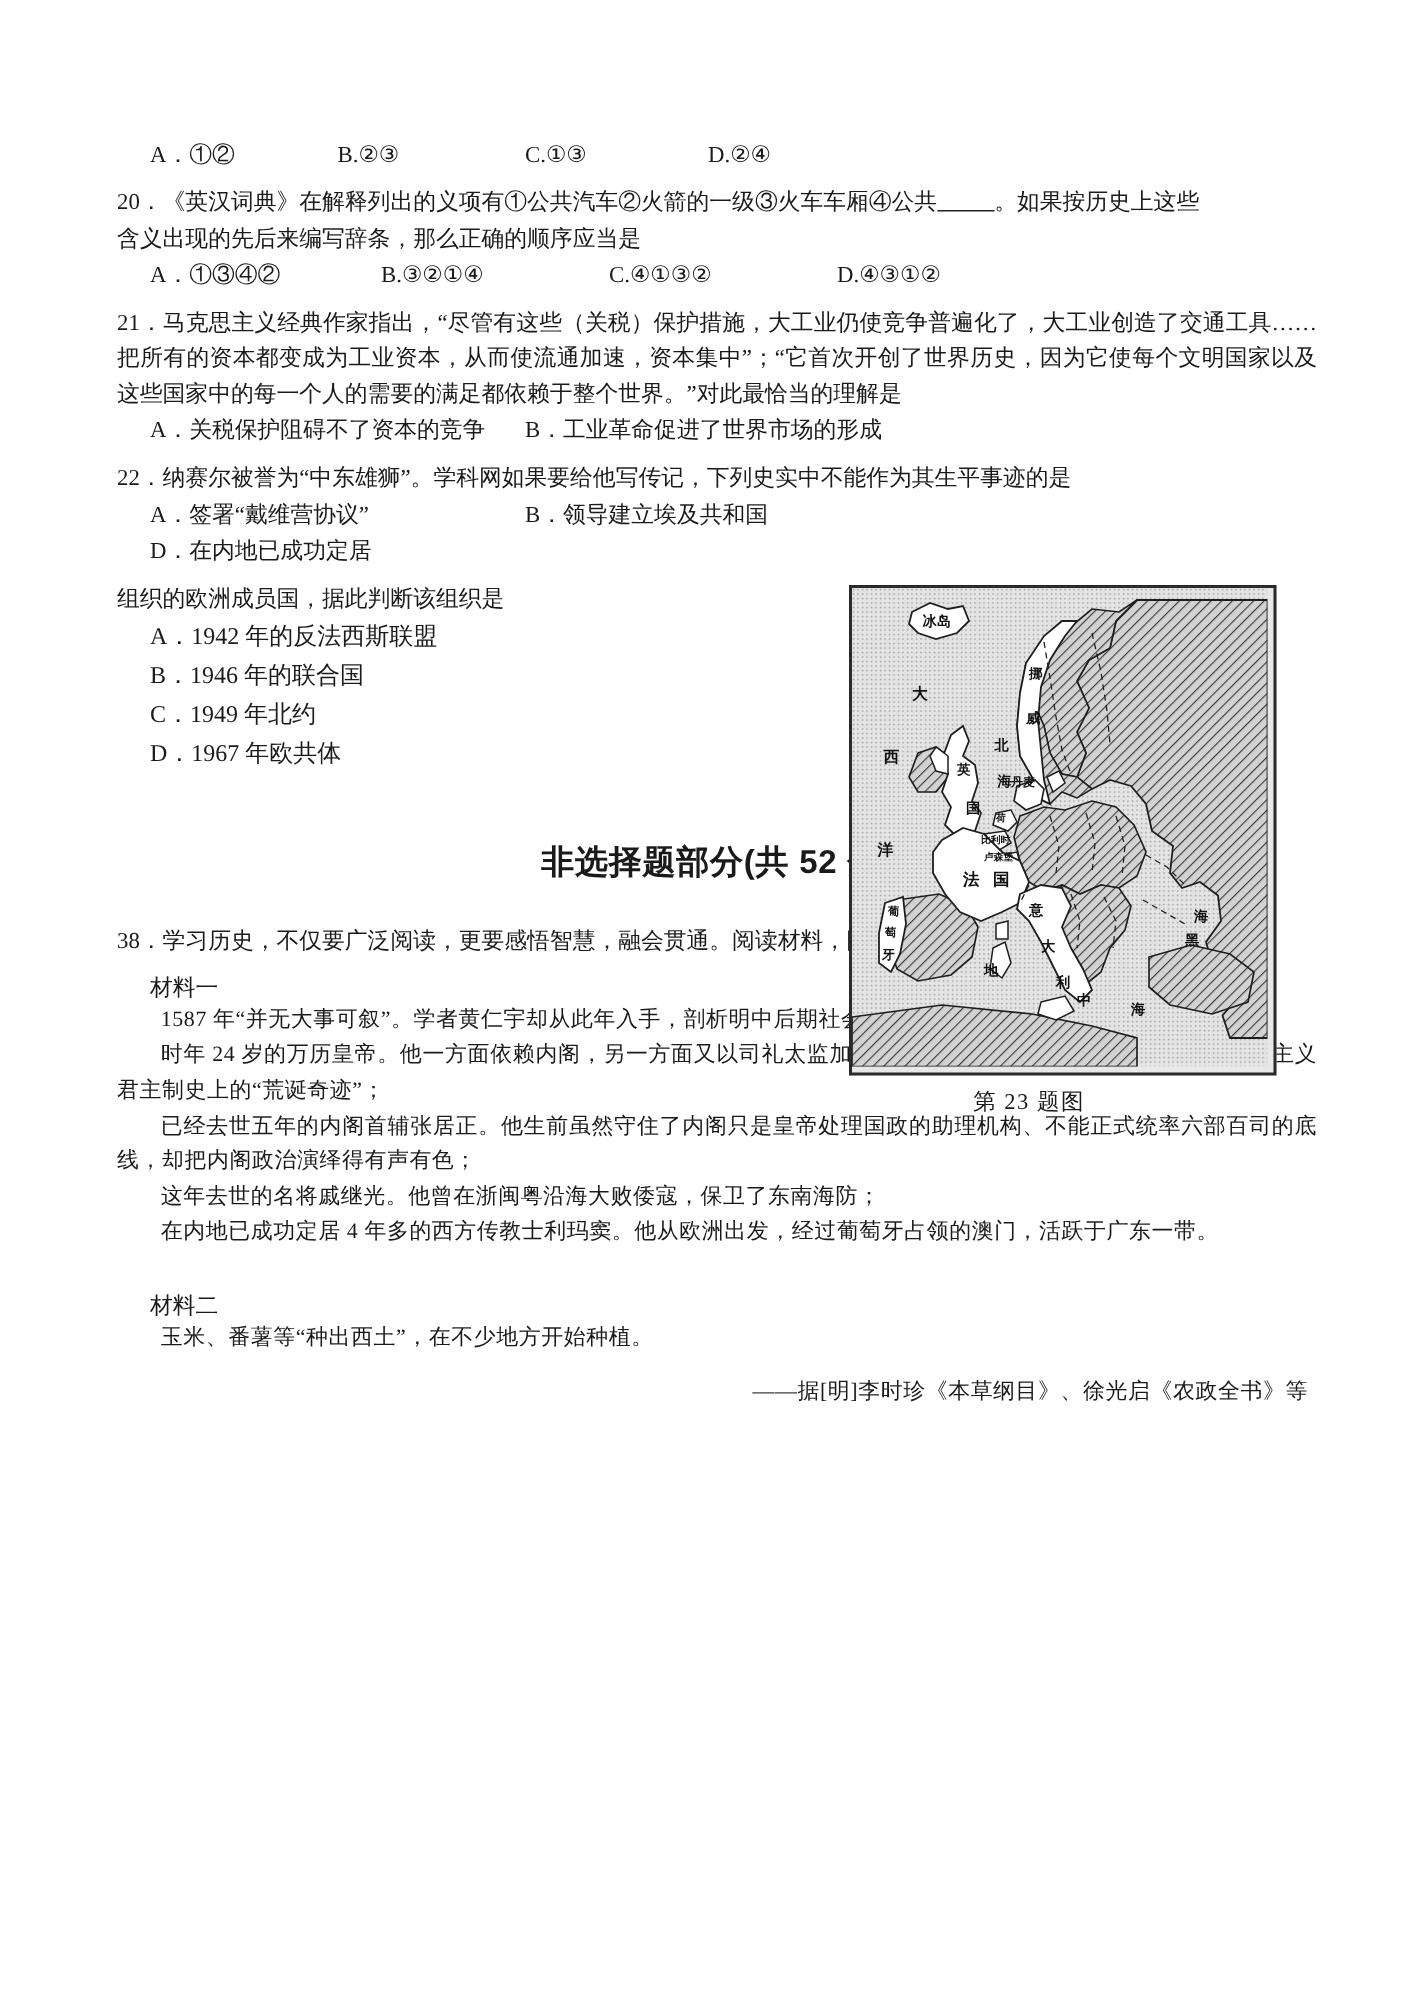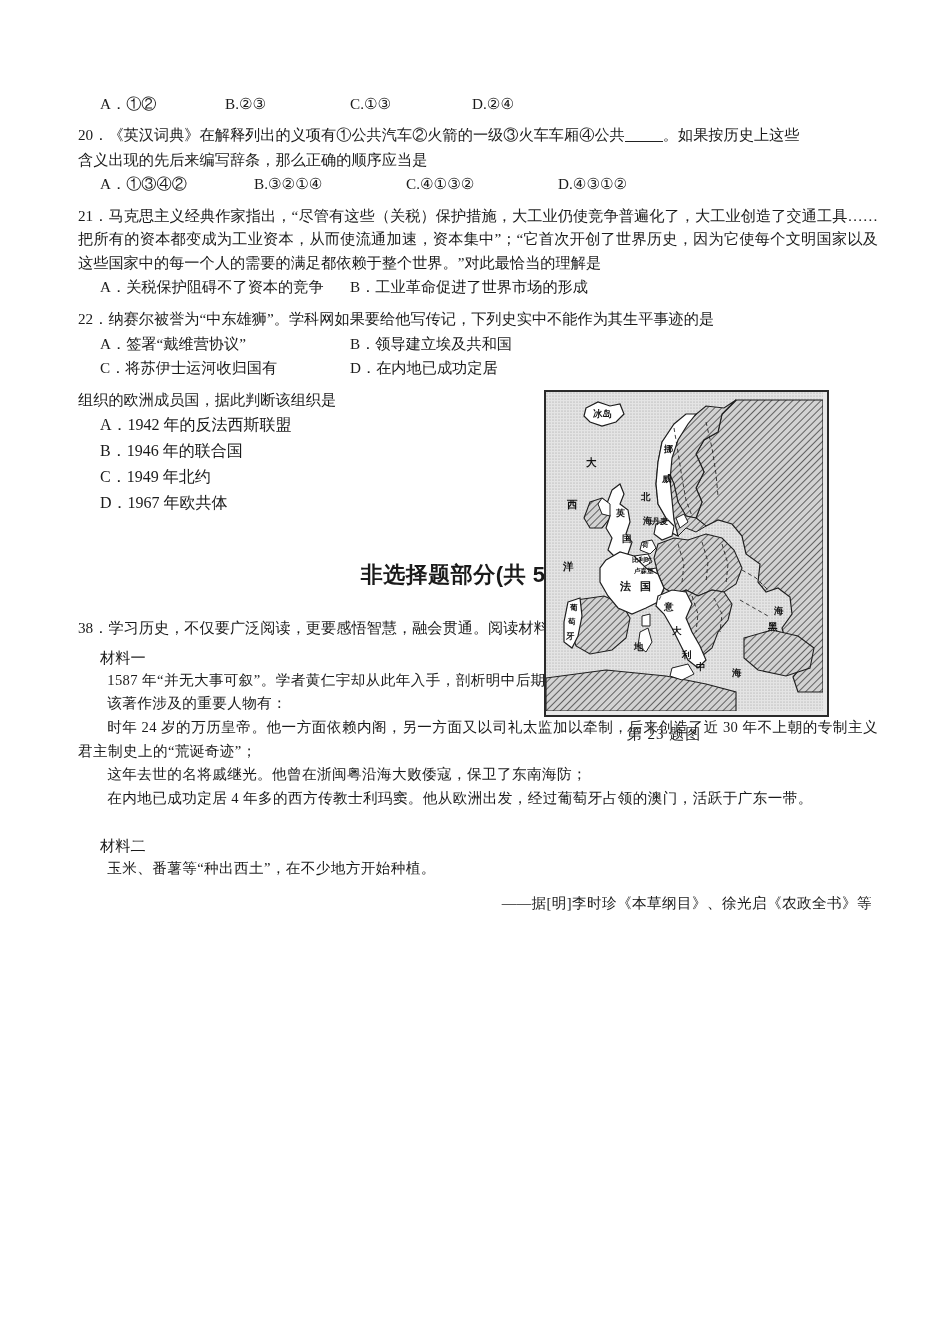--- a/index.html
+++ b/index.html
@@ -63,21 +63,21 @@
     border-bottom: 1.2px solid #222;
     vertical-align: -2px;
   }
 
   
   .q23wrap { position: relative; }
   .q23text { width: 450px; }
 
   .figure {
     position: absolute;
-    left: 466px;
+    left: 488px;
     top: 2px;
     width: 240px;
   }
   .map-frame {
     width: 281px;
     height: 323px;
     border: 2px solid #2a2a2a;
     background: #e8e8e8;
     position: relative;
     overflow: hidden;
@@ -165,21 +165,20 @@
 
     <div class="sp2"></div>
 
     <div>
       <p class="qbody">22．纳赛尔被誉为“中东雄狮”。学科网如果要给他写传记，下列史实中不能作为其生平事迹的是</p>
       <div class="opt-row">
         <span class="op-a">A．签署“戴维营协议”</span>
         <span class="op-b">B．领导建立埃及共和国</span>
       </div>
       <div class="opt-row">
-        <span class="op-a">C．将苏伊士运河收归国有</span>
         <span class="op-b">D．在内地已成功定居</span>
       </div>
     </div>
 
     <div class="sp2"></div>
 
     <div class="q23wrap">
       <div class="q23text">
         <p class="qbody">组织的欧洲成员国，据此判断该组织是</p>
         <div class="opt-stack">
@@ -316,22 +315,22 @@
 
     <p class="section-head">非选择题部分(共 52 分)</p>
 
     <div class="sp8"></div>
 
     <div>
       <p class="qbody">38．学习历史，不仅要广泛阅读，更要感悟智慧，融会贯通。阅读材料，回答问题。（26 分）</p>
       <div class="sp2"></div>
       <p class="mat-label">材料一</p>
       <p class="mat-p indent">1587 年“并无大事可叙”。学者黄仁宇却从此年入手，剖析明中后期社会，写成《万历十五年》。</p>
-      <p class="mat-p indent">该著作涉及的重要人物有：</p>
       <p class="mat-p indent">时年 24 岁的万历皇帝。他一方面依赖内阁，另一方面又以司礼太监加以牵制，后来创造了近 30 年不上朝的专制主义君主制史上的“荒诞奇迹”；</p>
+      <p class="mat-p indent">已经去世五年的内阁首辅张居正。他生前虽然守住了内阁只是皇帝处理国政的助理机构、不能正式统率六部百司的底线，却把内阁政治演绎得有声有色；</p>
       <p class="mat-p indent">这年去世的名将戚继光。他曾在浙闽粤沿海大败倭寇，保卫了东南海防；</p>
       <p class="mat-p indent">在内地已成功定居 4 年多的西方传教士利玛窦。他从欧洲出发，经过葡萄牙占领的澳门，活跃于广东一带。</p>
       <div class="sp4"></div>
       <div class="sp4"></div>
       <p class="mat-label">材料二</p>
       <p class="mat-p indent">玉米、番薯等“种出西土”，在不少地方开始种植。</p>
       <div class="sp4"></div>
       <p class="src">——据[明]李时珍《本草纲目》、徐光启《农政全书》等</p>
     </div>
 

